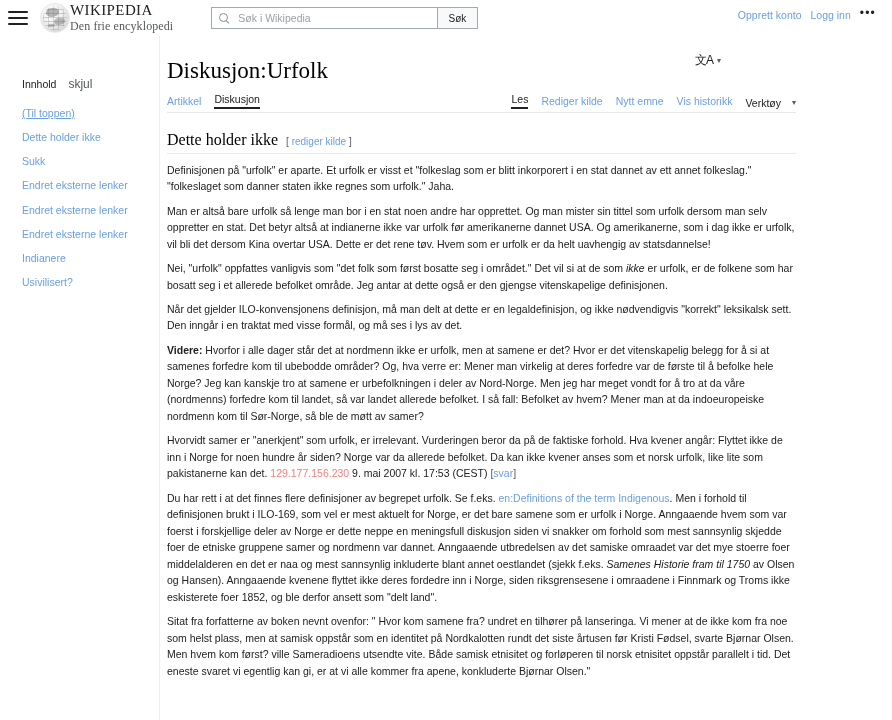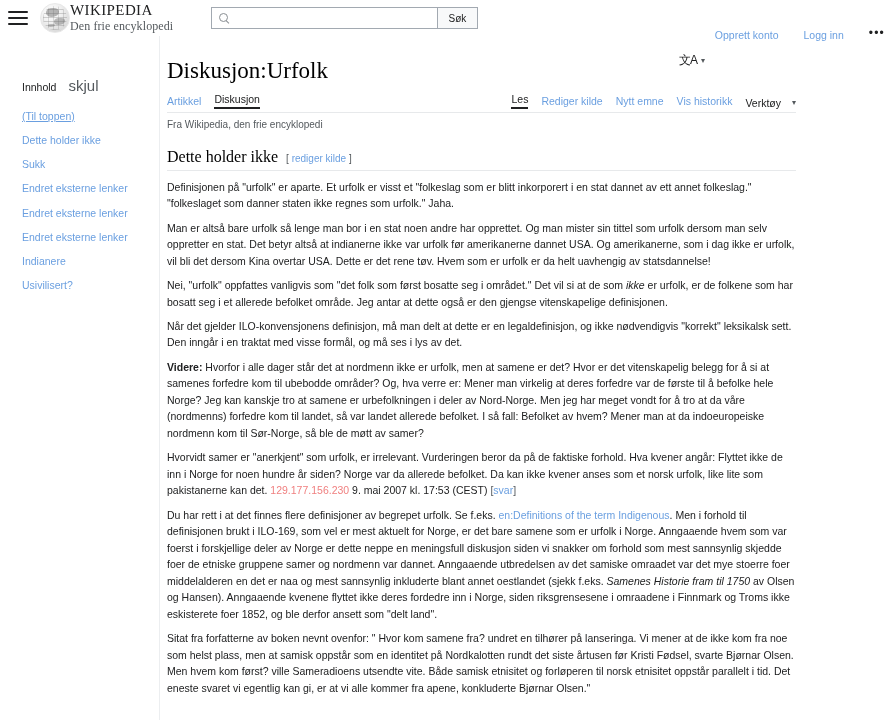--- a/index.html
+++ b/index.html
@@ -86,62 +86,61 @@
     font-family: inherit; font-size: 10.5px; color: #202122; background: transparent;
   }
   .search-input::placeholder { color: #9aa0a6; }
   .search-btn {
     border: 1px solid #a2a9b1; background: #f8f9fa;
     font-family: inherit; font-size: 10px; color: #202122;
     padding: 0 11px; cursor: pointer;
   }
 
   .header-right {
-    position: absolute; right: 7px; top: 9px;
-    display: flex; align-items: center; gap: 25px;
+    position: absolute; right: 16px; top: 9px;
+    display: flex; align-items: center; gap: 9px;
     font-size: 10.5px;
-    margin-top: 20px;
   }
   .header-right a { color: #6a9fe0; }
   .ellipsis-btn {
     letter-spacing: 1.2px; color: #202122; font-size: 12px; cursor: pointer;
     line-height: 6px; padding-bottom: 4px;
   }
 
   
   .layout { display: flex; height: 684px; }
 
   
   .toc {
     width: 160px; flex: 0 0 160px;
     padding: 41px 12px 0 22px;
     border-right: 1px solid #eceef0;
     font-size: 10.5px;
   }
   .toc-head { display: flex; align-items: baseline; gap: 12px; margin-bottom: 16px; }
   .toc-title { font-weight: normal; font-size: 10.5px; color: #202122; }
-  .toc-hide { font-size: 15px; color: #54595d; cursor: pointer; }
+  .toc-hide { font-size: 12px; color: #54595d; cursor: pointer; }
   .toc-list { list-style: none; margin: 0; padding: 0; }
   .toc-list li { margin-bottom: 11px; line-height: 1.25; }
   .toc-top { color: #202122; }
   .toc-top a { color: #202122; text-decoration: underline; }
   .toc-list li a { color: #6a9fe0; }
 
   
   .content {
     flex: 1; padding: 12px 96px 0 7px;
     overflow: hidden;
   }
   .page-title {
     font-family: "Liberation Serif", "DejaVu Serif", serif;
     font-size: 23px; font-weight: normal; color: #000;
     margin: 9px 0 0 0; line-height: 1.2;
   }
   .lang-btn {
-    position: absolute; right: 187px; top: 52px;
+    position: absolute; right: 171px; top: 52px;
     display: flex; align-items: center; gap: 4px;
     font-size: 12px; color: #202122; cursor: pointer;
   }
   .lang-btn .glyph { font-size: 12px; letter-spacing: -1px; }
   .chev { font-size: 8px; color: #54595d; }
 
   .tabs-bar {
     display: flex; justify-content: space-between; align-items: flex-end;
     border-bottom: 1px solid #e7e9eb;
     margin-top: 8px; padding-bottom: 3px;
@@ -198,20 +197,21 @@
     <div class="globe"></div>
     <div class="wordmark">
       <div class="wm-main">WIKIPEDIA</div>
       <div class="wm-sub">Den frie encyklopedi</div>
     </div>
   </div>
 
   <div class="search-form">
     <div class="search-box">
       <span class="search-icon"></span>
+      <input class="search-input" type="text" placeholder="Søk i Wikipedia" style="">
     </div>
     <button class="search-btn">Søk</button>
   </div>
 
   <div class="header-right">
     <a href="#">Opprett konto</a>
     <a href="#">Logg inn</a>
     <span class="ellipsis-btn">•••</span>
   </div>
 </div>
@@ -256,21 +256,20 @@
         <span class="tab">Rediger kilde</span>
         <span class="tab">Nytt emne</span>
         <span class="tab">Vis historikk</span>
         <span class="tab-plain">
           <span>Verktøy</span>
           <span class="chev">▾</span>
         </span>
       </div>
     </div>
 
-    <div class="tagline">Fra Wikipedia, den frie encyklopedi</div>
 
     <h2 class="sect">
       <span>Dette holder ikke</span>
       <span class="edit-link">
         <span class="brk">[&nbsp;</span><a href="#">rediger kilde</a><span class="brk">&nbsp;]</span>
       </span>
     </h2>
 
     <p class="para">Definisjonen på "urfolk" er aparte. Et urfolk er visst et "folkeslag som er blitt inkorporert i en stat dannet av ett annet folkeslag." "folkeslaget som danner staten ikke regnes som urfolk." Jaha.</p>
     <p class="para">Man er altså bare urfolk så lenge man bor i en stat noen andre har opprettet. Og man mister sin tittel som urfolk dersom man selv oppretter en stat. Det betyr altså at indianerne ikke var urfolk før amerikanerne dannet USA. Og amerikanerne, som i dag ikke er urfolk, vil bli det dersom Kina overtar USA. Dette er det rene tøv. Hvem som er urfolk er da helt uavhengig av statsdannelse!</p>

